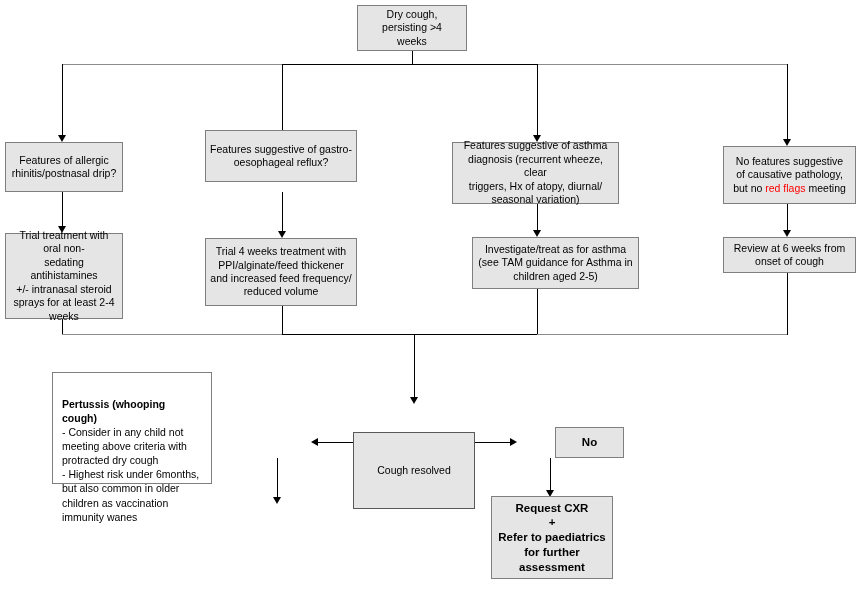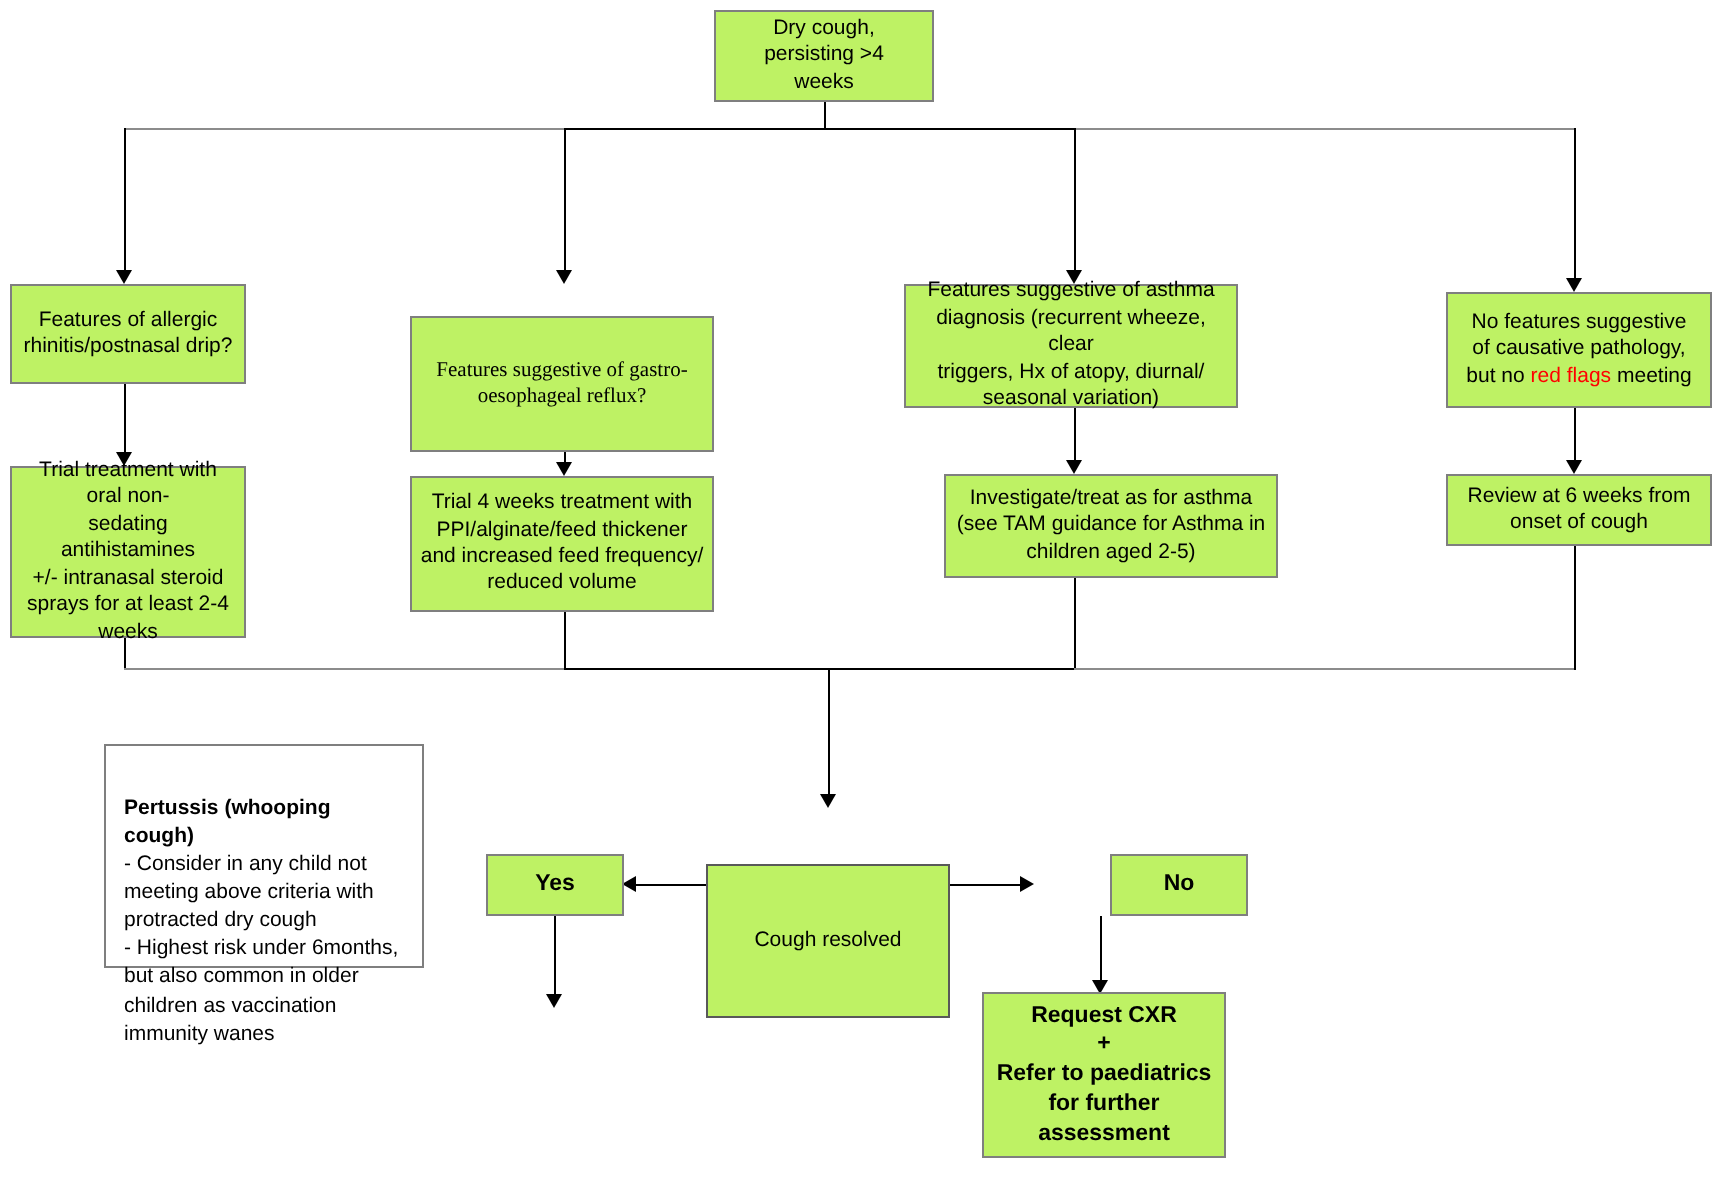--- a/index.html
+++ b/index.html
@@ -17,21 +17,21 @@
     width: 861px;
     height: 595px;
     background: #ffffff;
     overflow: hidden;
   }
   
   .box {
     position: absolute;
     box-sizing: border-box;
     border: 1px solid #7f7f7f;
-    background: #bef264;
+    background: #e5e5e5;
     display: flex;
     align-items: center;
     justify-content: center;
     text-align: center;
     font-size: 10.5px;
     line-height: 1.28;
     padding: 2px 4px;
     white-space: pre-line;
     z-index: 3;
   }
@@ -115,21 +115,21 @@
 
   <div class="ln v" style="left:537px; top:64px; height:74px;"></div>
   <div class="arrow-d" style="left:532.5px; top:135px;"></div>
 
   <div class="ln v" style="left:787px; top:64px; height:78px;"></div>
   <div class="arrow-d" style="left:782.5px; top:139px;"></div>
 
   <div class="box" style="left:5px; top:142px; width:118px; height:50px;">Features of allergic
 rhinitis/postnasal drip?</div>
 
-  <div class="box" style="left:205px; top:158px; width:152px; height:68px;font-family:Liberation Serif, serif;">Features suggestive of gastro-
+  <div class="box" style="left:205px; top:130px; width:152px; height:52px;">Features suggestive of gastro-
 oesophageal reflux?</div>
 
   <div class="box" style="left:452px; top:142px; width:167px; height:62px;">Features suggestive of asthma
 diagnosis (recurrent wheeze, clear
 triggers, Hx of atopy, diurnal/
 seasonal variation)</div>
 
   <div class="box" style="left:723px; top:146px; width:133px; height:58px;">
     <span><span>No features suggestive
 of causative pathology,
@@ -186,21 +186,20 @@
 but also common in older
 children as vaccination
 immunity wanes</span>
   </div>
 
   <div class="box dark" style="left:353px; top:404px; width:122px; height:77px;">Cough resolved</div>
 
   <div class="ln h" style="left:317px; top:442px; width:36px;"></div>
   <div class="arrow-l" style="left:311px; top:437.5px;"></div>
 
-  <div class="box bold" style="left:243px; top:427px; width:69px; height:31px;">Yes</div>
 
   <div class="ln h" style="left:475px; top:442px; width:36px;"></div>
   <div class="arrow-r" style="left:510px; top:437.5px;"></div>
 
   <div class="box bold" style="left:516px; top:427px; width:69px; height:31px;margin-left:39px;">No</div>
 
   <div class="ln v" style="left:277px; top:458px; height:43px;"></div>
   <div class="arrow-d" style="left:272.5px; top:497px;"></div>
 
 

